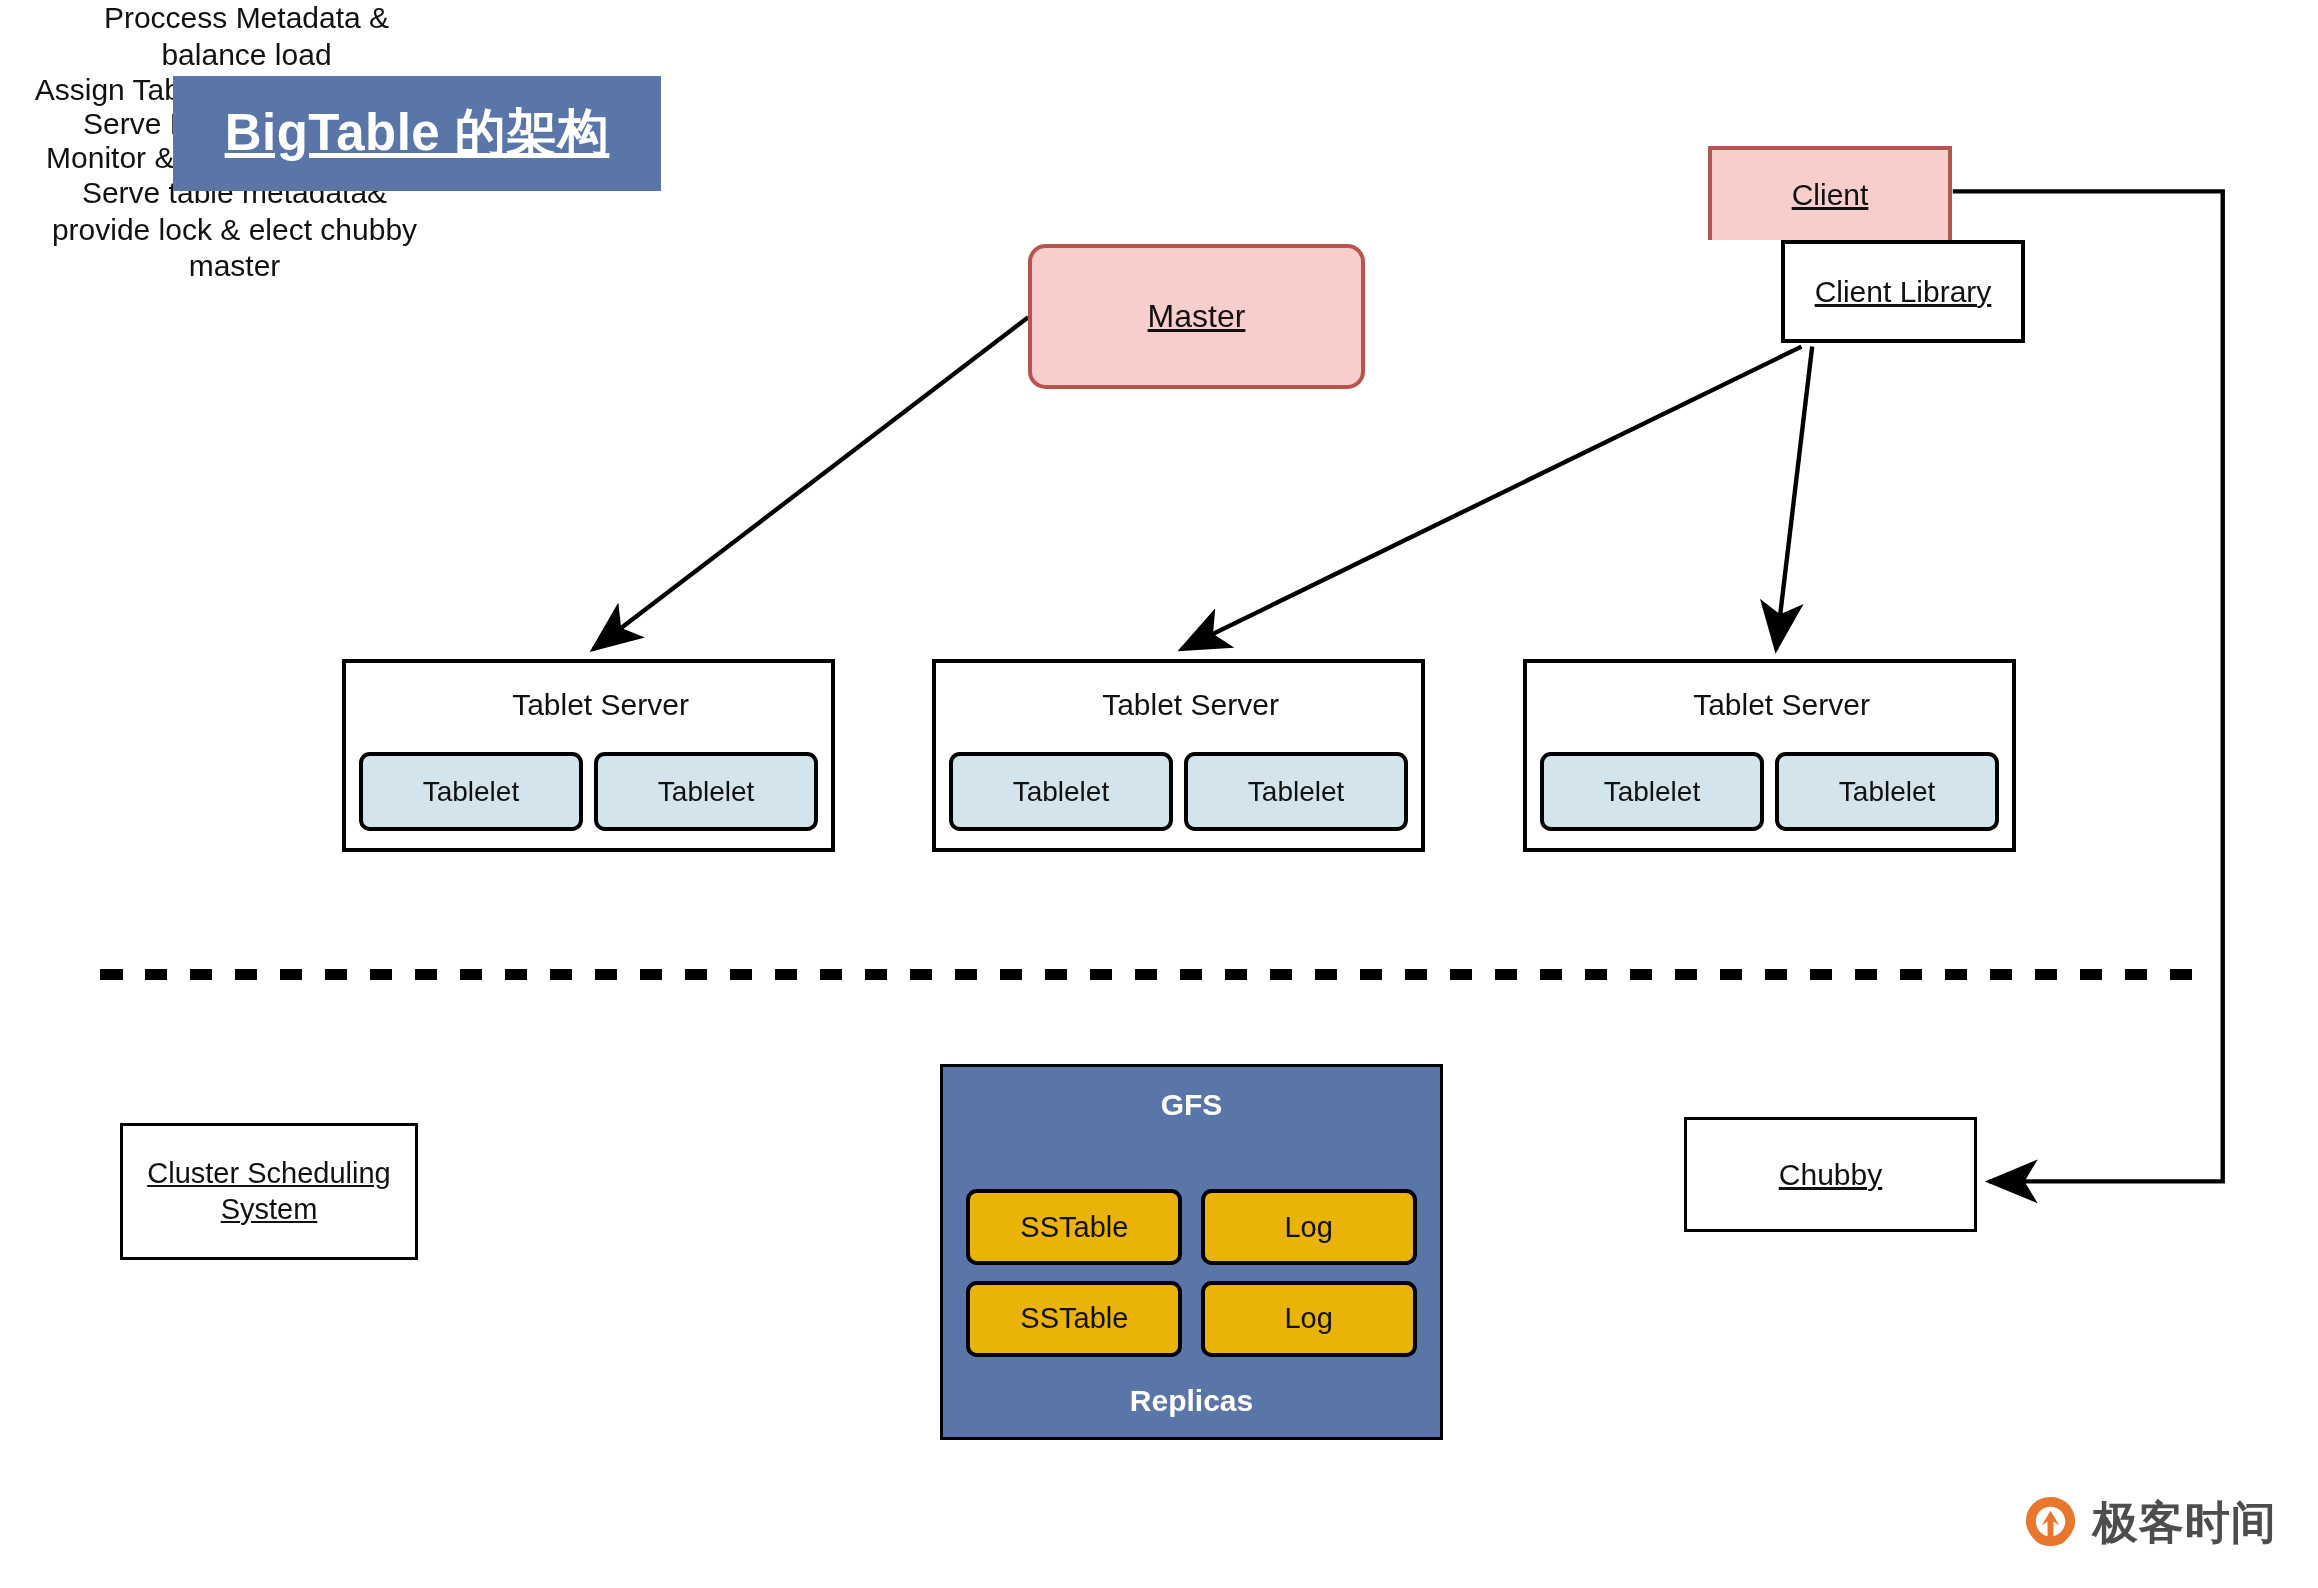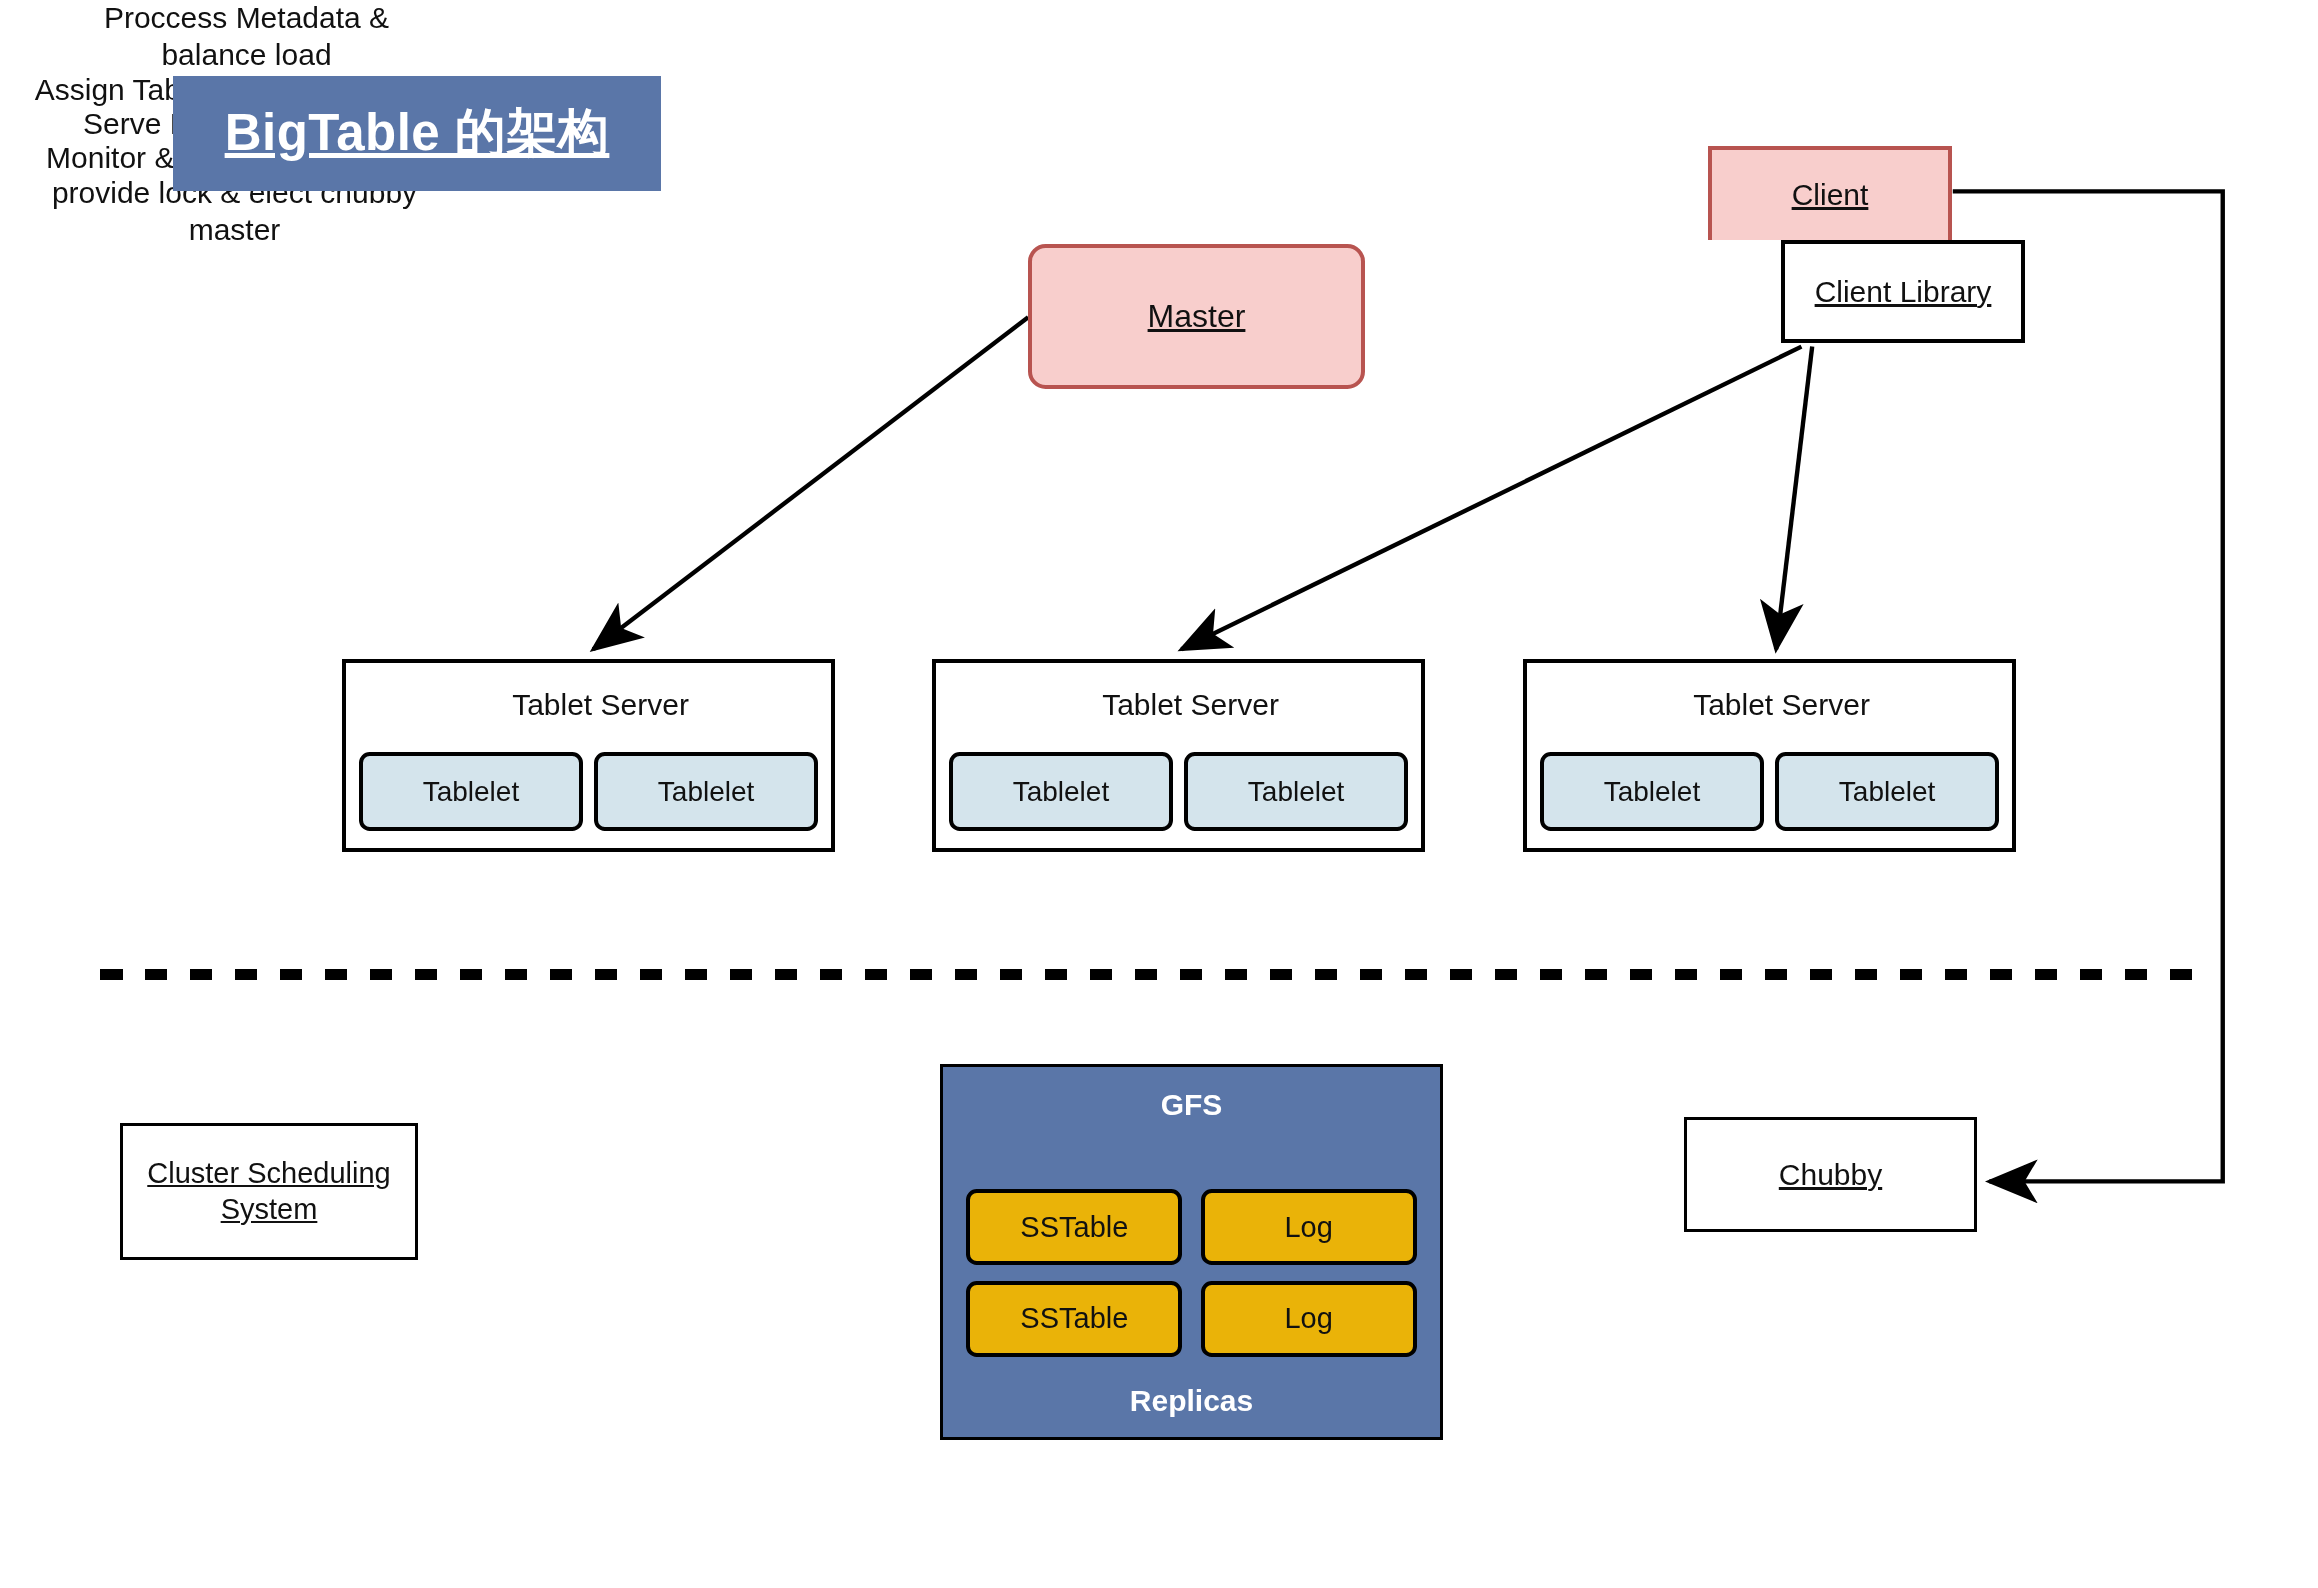--- a/index.html
+++ b/index.html
@@ -224,19 +224,30 @@
       <div class="gfs-cell">SSTable</div>
       <div class="gfs-cell">Log</div>
     </div>
     <div class="gfs-footer">Replicas</div>
   </div>
 
   <div class="node chubby-box">
     <span>Chubby</span>
   </div>
   <div class="chubby-caption">
+    <div>Serve table metadata&amp;</div>
     <div>provide lock &amp; elect chubby</div>
     <div>master</div>
   </div>
 
+  <div class="logo">
+    <span class="logo-mark">
+      <svg viewBox="0 0 120 120" width="59" height="59" xmlns="http://www.w3.org/2000/svg">
+        <path d="M60 6 C31 6 10 28 10 56 C10 80 34 104 60 116 C86 104 110 80 110 56 C110 28 89 6 60 6 Z" fill="#e8762c"></path>
+        <path d="M60 26 C43 26 30 39 30 56 C30 70 40 82 54 86 L54 56 L42 64 L60 34 L78 64 L66 56 L66 86 C80 82 90 70 90 56 C90 39 77 26 60 26 Z" fill="#ffffff"></path>
+        <path d="M14 86 C30 100 46 106 60 106 C74 106 90 100 106 86 C92 104 76 116 60 116 C44 116 28 104 14 86 Z" fill="#ffffff"></path>
+      </svg>
+    </span>
+    <span class="logo-text">极客时间</span>
+  </div>
 
 </div>
 
 
 </body></html>

